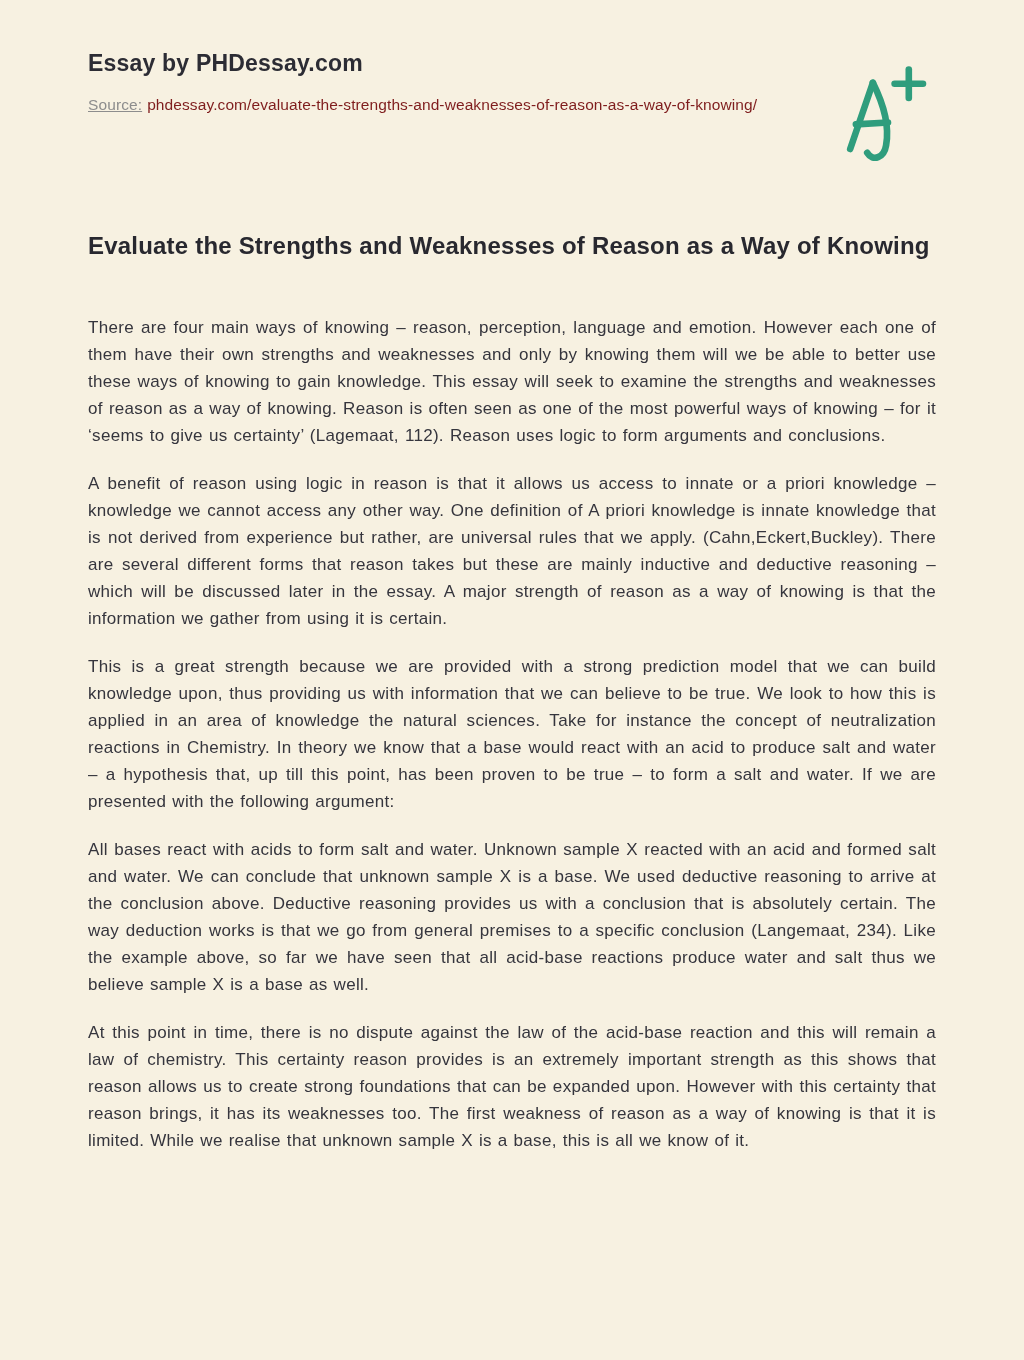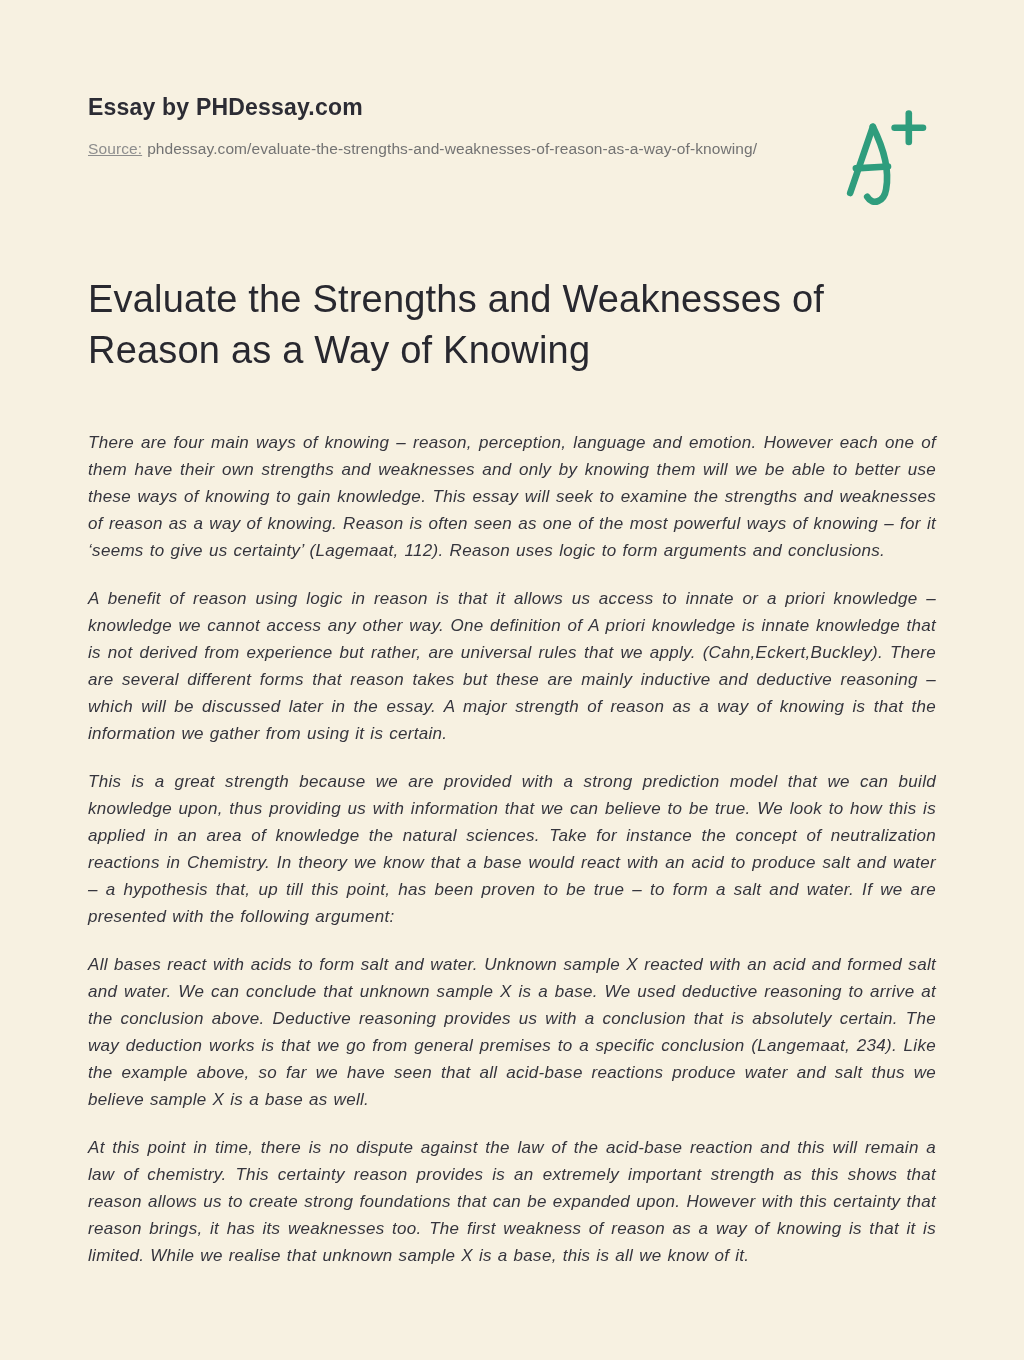--- a/index.html
+++ b/index.html
@@ -9,21 +9,20 @@
     background: #f7f1e1;
     overflow: hidden;
     font-family: "Liberation Sans", "DejaVu Sans", sans-serif;
     color: #33333b;
   }
   .page {
     box-sizing: border-box;
     width: 1024px;
     height: 1180px;
     padding: 50px 88px 0 88px;
-    margin-top: 44px;
   }
   .header {
     display: flex;
     justify-content: space-between;
     align-items: flex-start;
   }
   .brand {
     margin: 0;
     font-size: 23px;
     font-weight: 600;
@@ -36,43 +35,42 @@
     font-size: 15.5px;
     line-height: 1.5;
     letter-spacing: 0.1px;
   }
   .source-label {
     color: #8d8d8d;
     margin-right: 5px;
     text-decoration: underline;
   }
   .source-link {
-    color: #737373;
+    color: #7f1d1d;
     text-decoration: none;
     cursor: pointer;
   }
   .logo {
     width: 96px;
     height: 104px;
     margin-top: 12px;
     flex: 0 0 auto;
   }
   .logo svg { display: block; width: 100%; height: 100%; }
   .title {
     margin: 64px 0 0 0;
-    font-size: 38px;
-    font-weight: 400;
+    font-size: 24px;
+    font-weight: 700;
     line-height: 1.35;
     letter-spacing: 0.2px;
     color: #28282f;
     max-width: 850px;
   }
   .body-text {
     margin-top: 52px;
-    font-style: italic;
   }
   .body-text p {
     margin: 0 0 21px 0;
     font-size: 17px;
     line-height: 27px;
     letter-spacing: 0.3px;
     word-spacing: 1px;
     text-align: justify;
     color: #35353d;
   }

